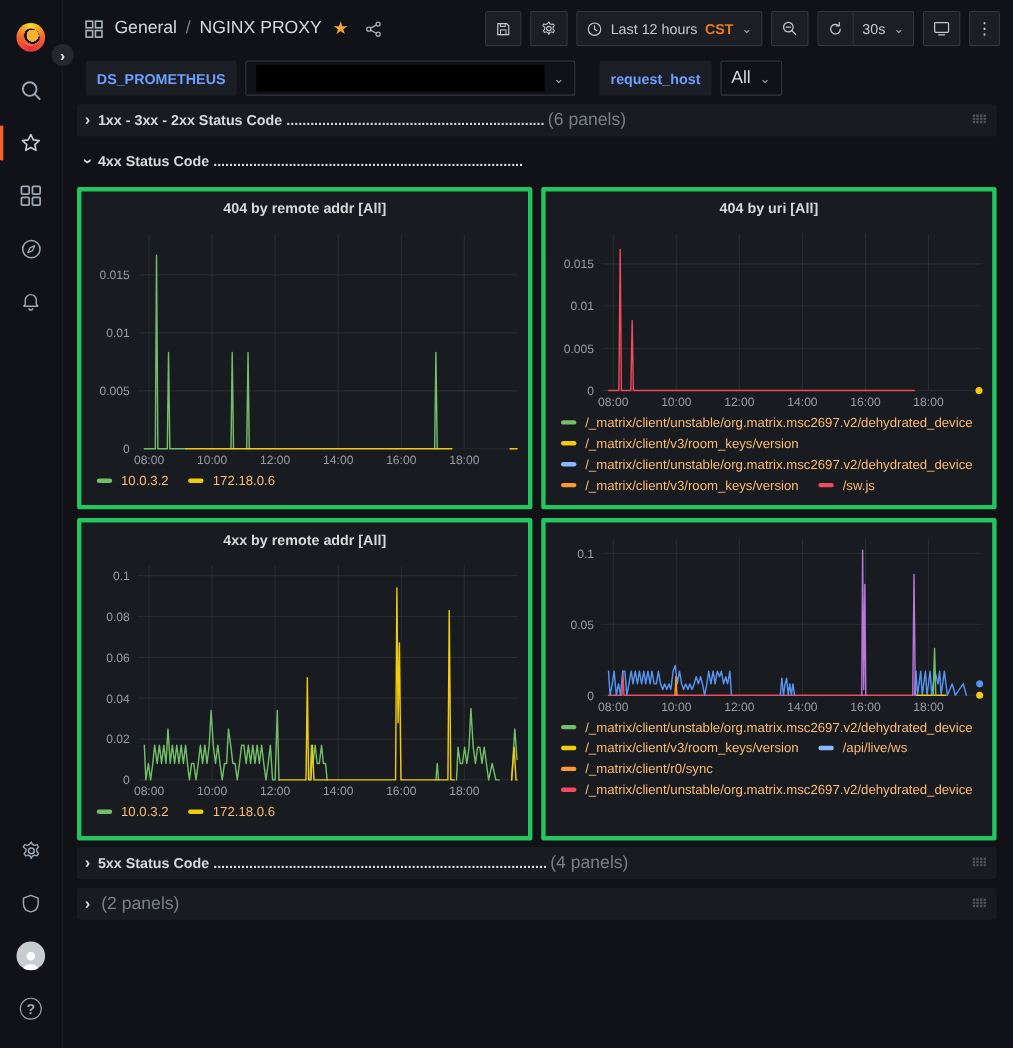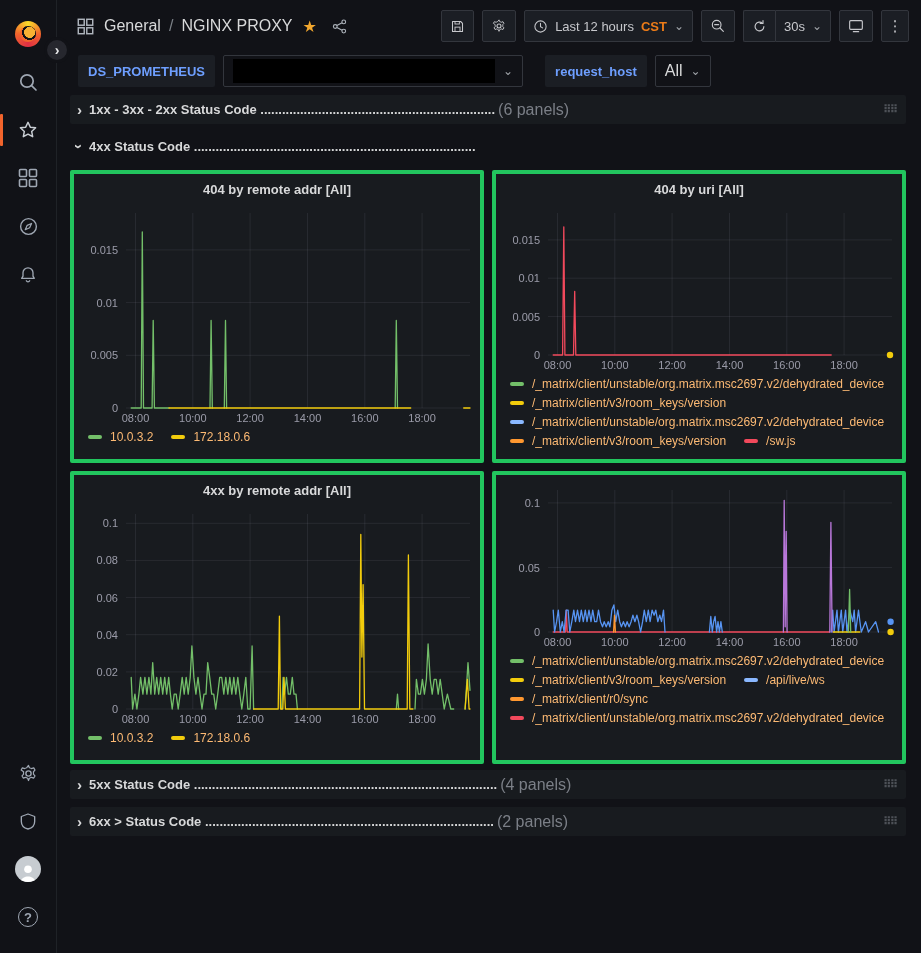--- a/index.html
+++ b/index.html
@@ -436,19 +436,18 @@
       <span class="row-chev">›</span>
       <span><span>5xx Status Code</span> <span>....................................................................................</span></span>
       <span class="row-count">(4 panels)</span>
       <span class="row-handle">⠿⠿</span>
     </div>
 
     <div class="row-gap"></div>
 
     <div class="row-head collapsed">
       <span class="row-chev">›</span>
-      <span><span>6xx &gt; Status Code</span> <span>................................................................................</span></span>
       <span class="row-count">(2 panels)</span>
       <span class="row-handle">⠿⠿</span>
     </div>
 
   </div>
 </div>
 
 </body></html>

